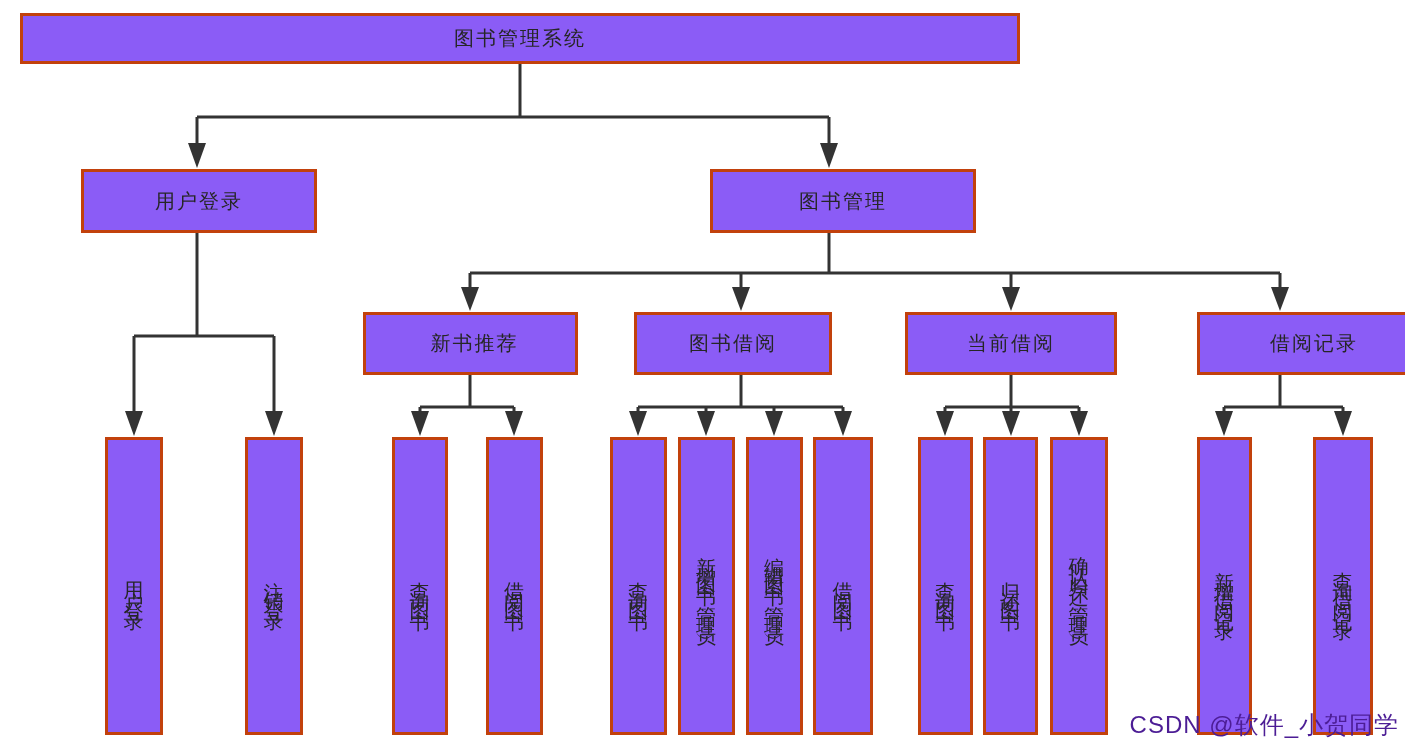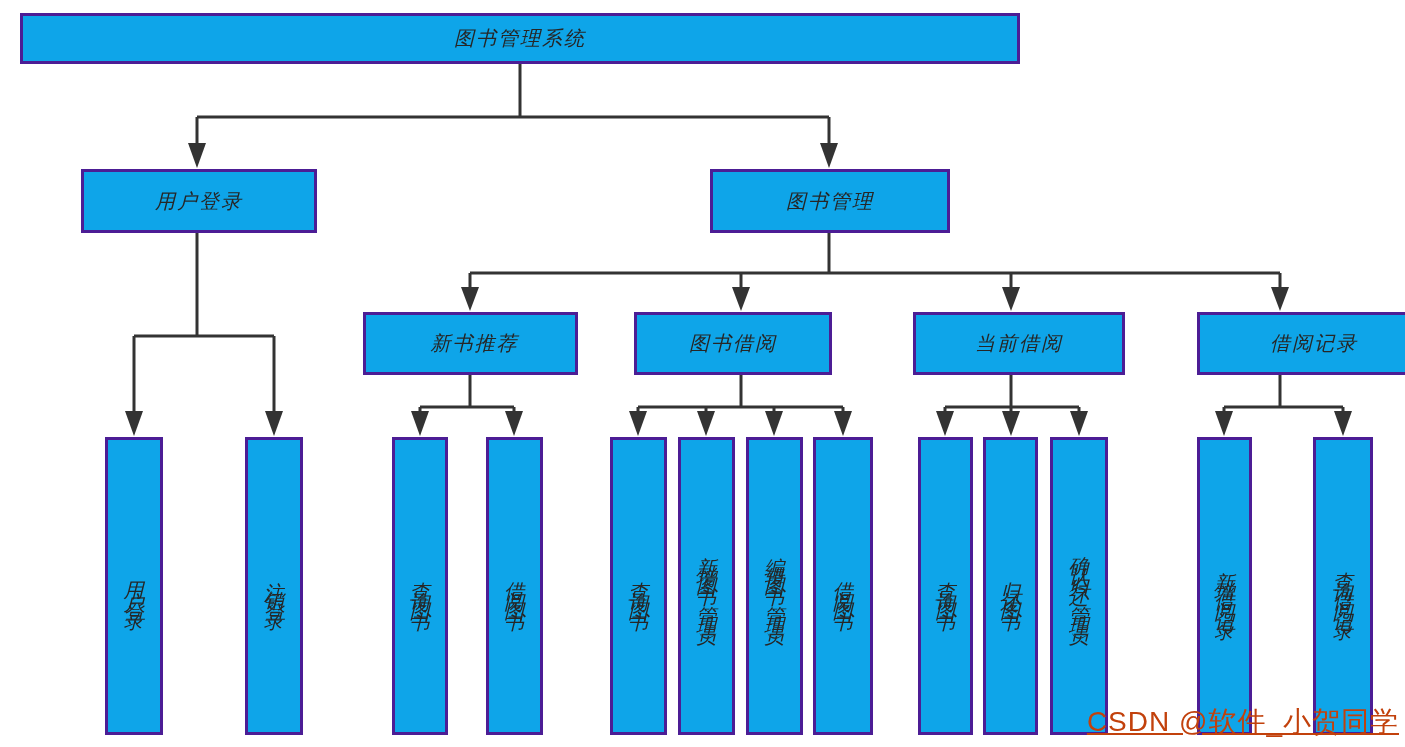--- a/index.html
+++ b/index.html
@@ -11,26 +11,25 @@
     font-family: "Liberation Sans", sans-serif;
     overflow: hidden;
   }
   .wires { position: absolute; left: 0; top: 0; z-index: 1; }
   .wire  { stroke: #333333; stroke-width: 3; fill: none; }
   .head  { fill: #333333; stroke: none; }
   .box {
     position: absolute;
     z-index: 2;
     box-sizing: border-box;
-    background: #0ea5e9;
-    border: 3px solid #4c1d95;
+    background: #8b5cf6;
+    border: 3px solid #c2410c;
     display: flex;
     align-items: center;
     justify-content: center;
-    font-style: italic;
   }
   .lbl {
     font-size: 20px;
     color: #262626;
     letter-spacing: 2px;
     white-space: nowrap;
   }
   .vlbl {
     writing-mode: vertical-rl;
     text-orientation: mixed;
@@ -38,25 +37,24 @@
     line-height: 1;
     letter-spacing: 10px;
     color: #262626;
     white-space: nowrap;
   }
   .watermark {
     position: absolute;
     right: 6px;
     bottom: 6px;
     z-index: 5;
-    font-size: 28px;
+    font-size: 24px;
     letter-spacing: 1px;
-    color: #c2410c;
+    color: #4c1d95;
     white-space: nowrap;
-    text-decoration: underline;
   }
 </style>
 </head>
 <body>
 
 <div class="canvas">
 
   <svg class="wires" width="1405" height="747" viewBox="0 0 1405 747" aria-hidden="true">
 
     <g>
@@ -133,31 +131,31 @@
     </g>
   </svg>
 
   <div class="box" style="left:20px; top:13px; width:1000px; height:51px;">
     <span class="lbl">图书管理系统</span>
   </div>
 
   <div class="box" style="left:81px; top:169px; width:236px; height:64px;">
     <span class="lbl">用户登录</span>
   </div>
-  <div class="box" style="left:710px; top:169px; width:240px; height:64px;">
+  <div class="box" style="left:710px; top:169px; width:266px; height:64px;">
     <span class="lbl">图书管理</span>
   </div>
 
   <div class="box" style="left:363px; top:312px; width:215px; height:63px;padding-left:8px;">
     <span class="lbl">新书推荐</span>
   </div>
   <div class="box" style="left:634px; top:312px; width:198px; height:63px;">
     <span class="lbl">图书借阅</span>
   </div>
-  <div class="box" style="left:905px; top:312px; width:212px; height:63px;margin-left:8px;">
+  <div class="box" style="left:905px; top:312px; width:212px; height:63px;">
     <span class="lbl">当前借阅</span>
   </div>
   <div class="box" style="left:1173px; top:312px; width:234px; height:63px;margin-left:24px;">
     <span class="lbl">借阅记录</span>
   </div>
 
   <div class="box" style="left:105px; top:437px; width:58px; height:298px;">
     <span class="vlbl">用户登录</span>
   </div>
   <div class="box" style="left:245px; top:437px; width:58px; height:298px;">

